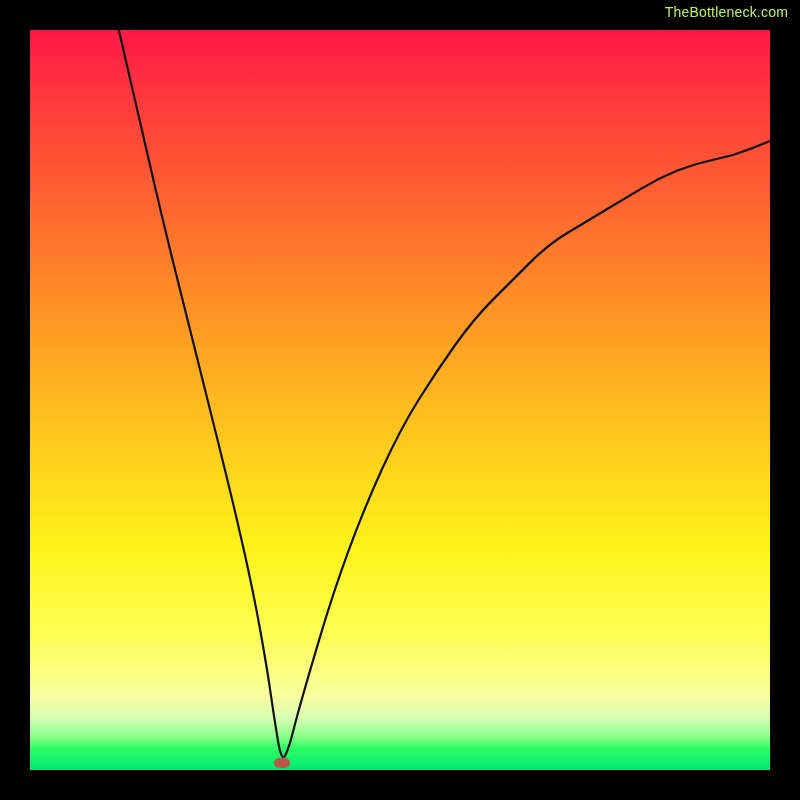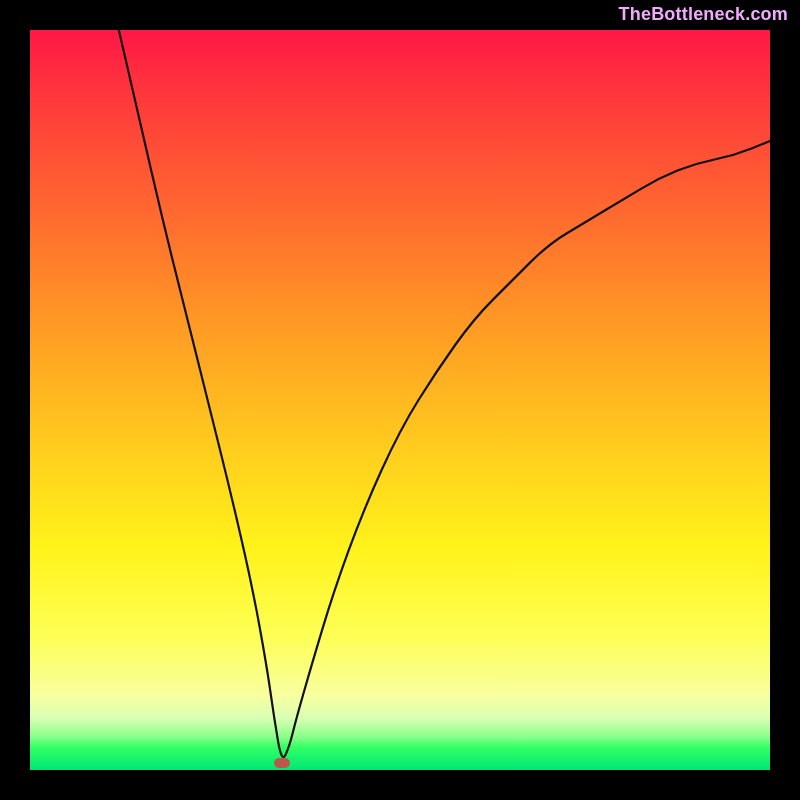--- a/index.html
+++ b/index.html
@@ -39,23 +39,23 @@
       #d8ffb4 93%,
       #8aff8a 95.5%,
       #2fff64 97%,
       #00e676 100%
     );
   }
   .watermark {
     position: absolute;
     top: 4px;
     right: 12px;
-    color: #f0abfc;
-    font-size: 18px;
-    font-weight: 700;
+    color: #bef264;
+    font-size: 14px;
+    font-weight: 400;
     letter-spacing: 0.2px;
     user-select: none;
   }
   svg.curve {
     position: absolute;
     top: 0;
     left: 0;
     width: 740px;
     height: 740px;
     overflow: visible;

